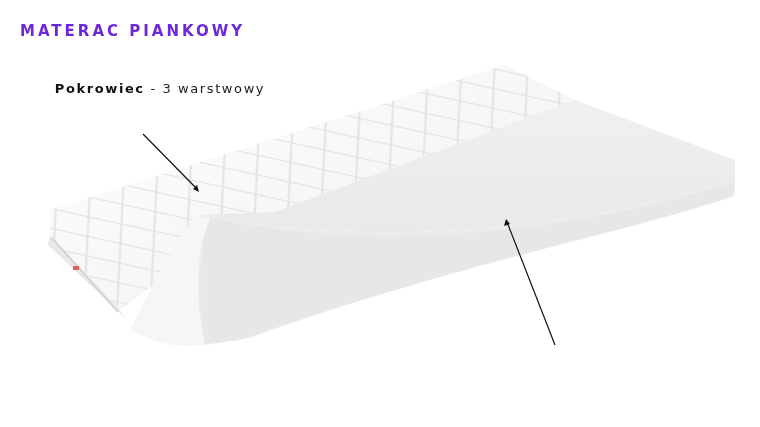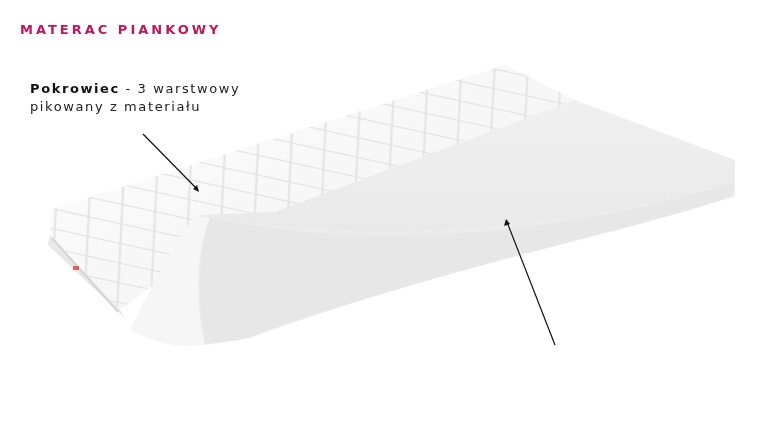--- a/index.html
+++ b/index.html
@@ -1,20 +1,20 @@
 <!DOCTYPE html>
 <html><head>
   <meta charset="utf-8">
   <style>
     html, body { margin: 0; padding: 0; background: #ffffff; }
     body { width: 760px; height: 427px; position: relative; overflow: hidden;
            font-family: "DejaVu Sans", sans-serif; color: #111; }
-    .title { position: absolute; left: 20px; top: 22px; font-size: 13px; font-weight: bold;
-             letter-spacing: 3px; color: #be185d; }
-    .label { position: absolute; text-align: left; font-size: 13px; letter-spacing: 1.6px;
+    .title { position: absolute; left: 20px; top: 22px; font-size: 15px; font-weight: bold;
+             letter-spacing: 3px; color: #6d28d9; }
+    .label { position: absolute; text-align: center; font-size: 13px; letter-spacing: 1.6px;
              line-height: 18px; color: #222; }
     .label b { font-weight: bold; color: #111; }
     .label-cover { left: 30px; top: 80px; width: 260px; }
     .label-foam { left: 470px; top: 352px; width: 240px; }
     svg.art { position: absolute; left: 0; top: 0; }
   </style>
 </head>
 <body>
 
 <svg class="art" width="760" height="427" viewBox="0 0 760 427">
@@ -58,17 +58,16 @@
   <g>
     <line x1="555" y1="345" x2="507" y2="222" stroke="#111" stroke-width="1.2"></line>
     <path d="M506 219 L504 226 L510 224 Z" fill="#111"></path>
   </g>
 </svg>
 
 <div class="title">MATERAC PIANKOWY</div>
 
 <div class="label label-cover">
   <div><b>Pokrowiec</b><span> - 3 warstwowy</span></div>
-  <div>pikowany z materiału</div>
 </div>
 
 <div class="label label-foam">
 </div>
 
 </body></html>

